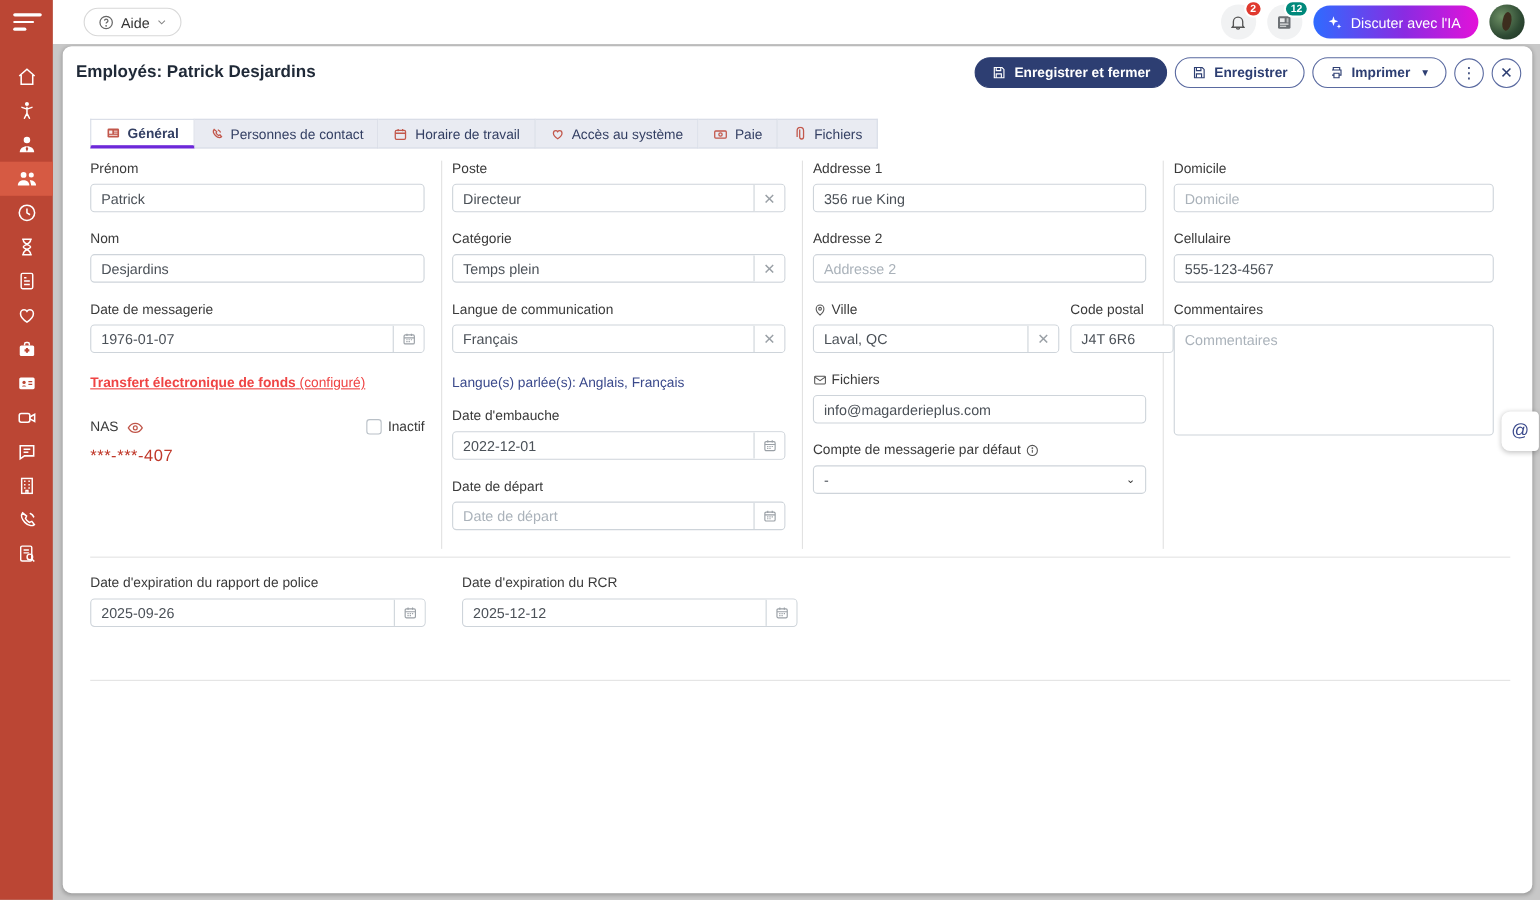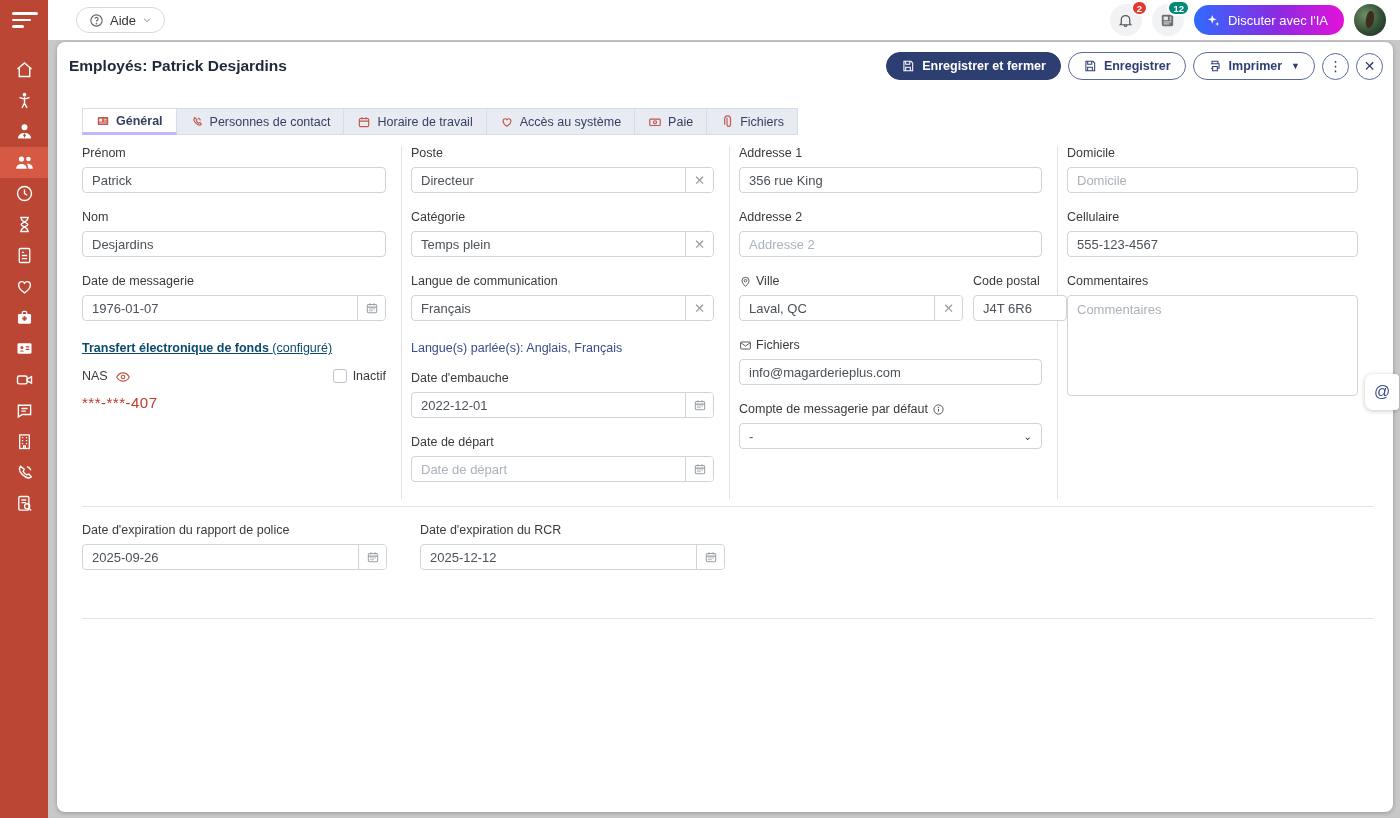--- a/index.html
+++ b/index.html
@@ -53,36 +53,36 @@
   .pill.ghost { background:#fff; color:#2d3e72; border:1px solid #5a6aa0; font-weight:bold; }
   .round-btn { width:27px; height:27px; border-radius:50%; border:1px solid #5a6aa0; background:#fff;
     color:#2d3e72; display:flex; align-items:center; justify-content:center; font-size:14px; cursor:pointer; }
   .caret { font-size:9px; margin-left:2px; }
 
   
   .tabs { display:flex; margin:18px 0 0 25px; }
   .tab { display:flex; align-items:center; gap:6px; height:27px; padding:0 13px; font-size:12.5px;
     color:#333f63; background:#e9ebf2; border:1px solid #d8dce6; border-left-width:0; cursor:pointer; }
   .tab:first-child { border-left-width:1px; }
-  .tab.active { background:#fff; border-bottom:3px solid #c4b5fd; color:#333f63; font-weight:bold; }
+  .tab.active { background:#fff; border-bottom:3px solid #6d28d9; color:#333f63; font-weight:bold; }
 
   
   .form { display:grid; grid-template-columns:320px 328px 328px 1fr; margin:11px 20px 0 25px; }
   .fcol { padding-right:15px; border-right:1px solid #e2e2e2; min-height:318px; }
   .fcol + .fcol { padding-left:9px; }
   .fcol:last-child { border-right:none; }
   label.flabel { display:flex; align-items:center; gap:4px; font-size:12.5px; color:#3a3a3a; margin-bottom:7px; }
   .fld { display:flex; align-items:stretch; height:26px; border:1px solid #ced4da; border-radius:4px;
     margin-bottom:17px; background:#fff; overflow:hidden; }
   .fld input { flex:1; min-width:0; border:none; outline:none; padding:0 9px; font-size:13px; color:#4b5158;
     font-family:"Liberation Sans",sans-serif; background:transparent; }
   .fld input::placeholder { color:#aab2ba; }
   .fld .seg { width:28px; border-left:1px solid #ced4da; display:flex; align-items:center;
     justify-content:center; background:#fff; border:none; border-left:1px solid #ced4da; cursor:pointer; color:#9aa0a6; }
-  .link-teal { font-size:12.5px; color:#0c4a6e; text-decoration:underline; display:inline-block; margin:3px 0 14px; }
+  .link-teal { font-size:12.5px; color:#ef4444; text-decoration:underline; display:inline-block; margin:3px 0 26px; }
   .link-teal b { font-weight:bold; }
   .nas-row { display:flex; align-items:flex-start; font-size:12.5px; color:#3a3a3a; margin-bottom:9px; }
   .nas-row .right { margin-left:auto; display:flex; align-items:center; gap:6px; color:#3a3a3a; }
   .checkbox { width:14px; height:14px; border:1px solid #b9c0c7; border-radius:3px; background:#fff; cursor:pointer; }
   .masked { font-size:15px; color:#c0392b; letter-spacing:.5px; }
   .link-navy { font-size:12.5px; color:#3b4a8c; display:inline-block; margin:3px 0 16px; cursor:pointer; }
   .two-col { display:flex; gap:10px; }
   .select { position:relative; height:26px; border:1px solid #ced4da; border-radius:4px; margin-bottom:17px;
     display:flex; align-items:center; padding:0 9px; font-size:13px; color:#4b5158; cursor:pointer; }
   .select .chev { margin-left:auto; font-size:10px; color:#333; }

